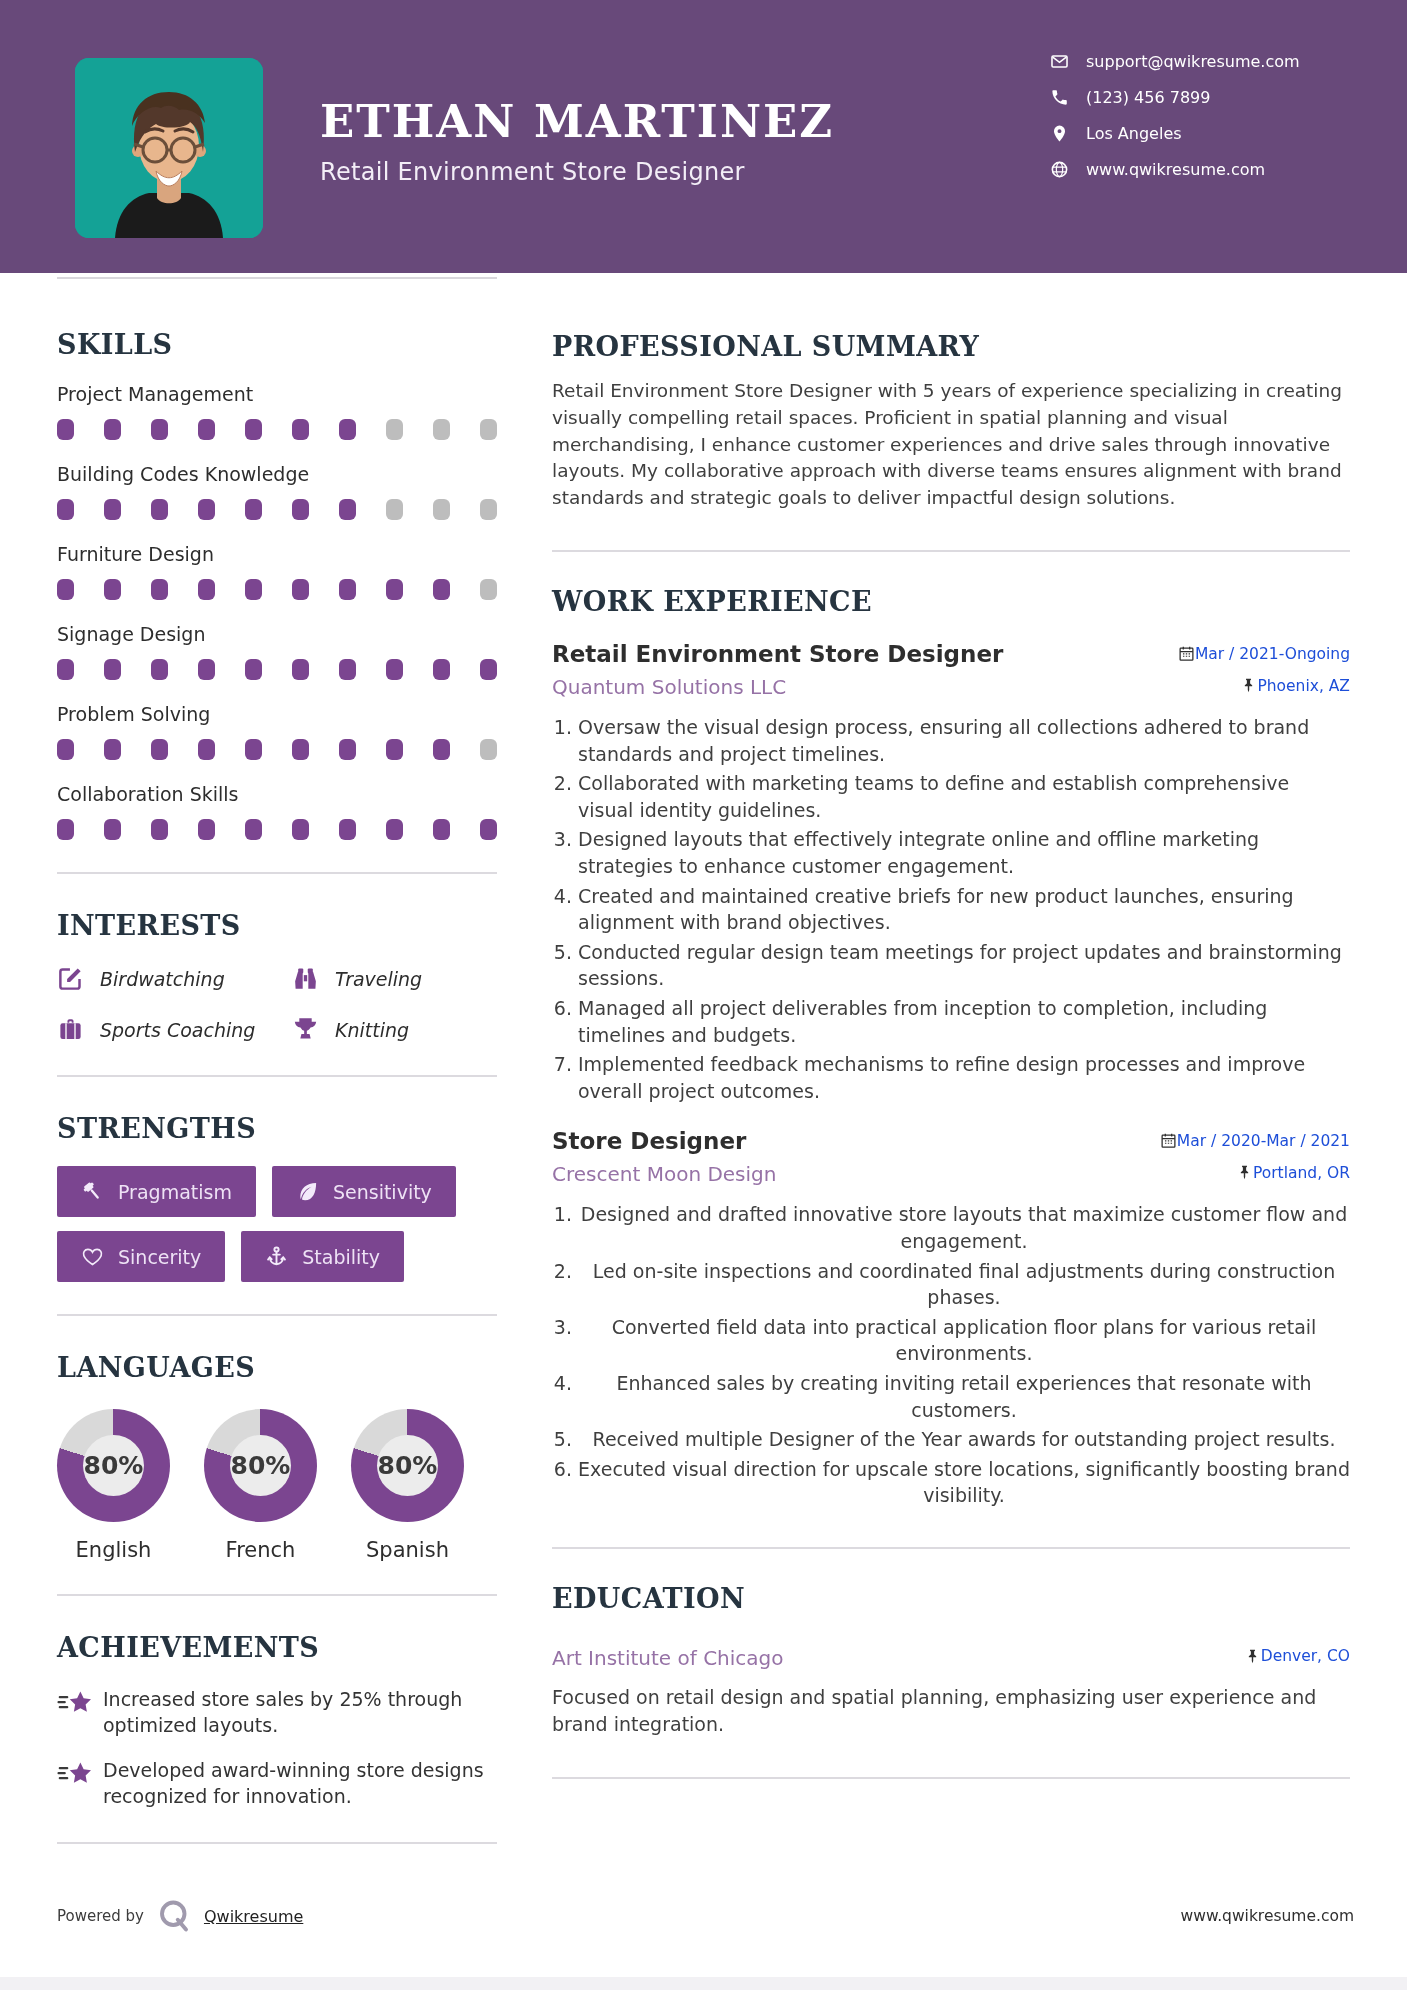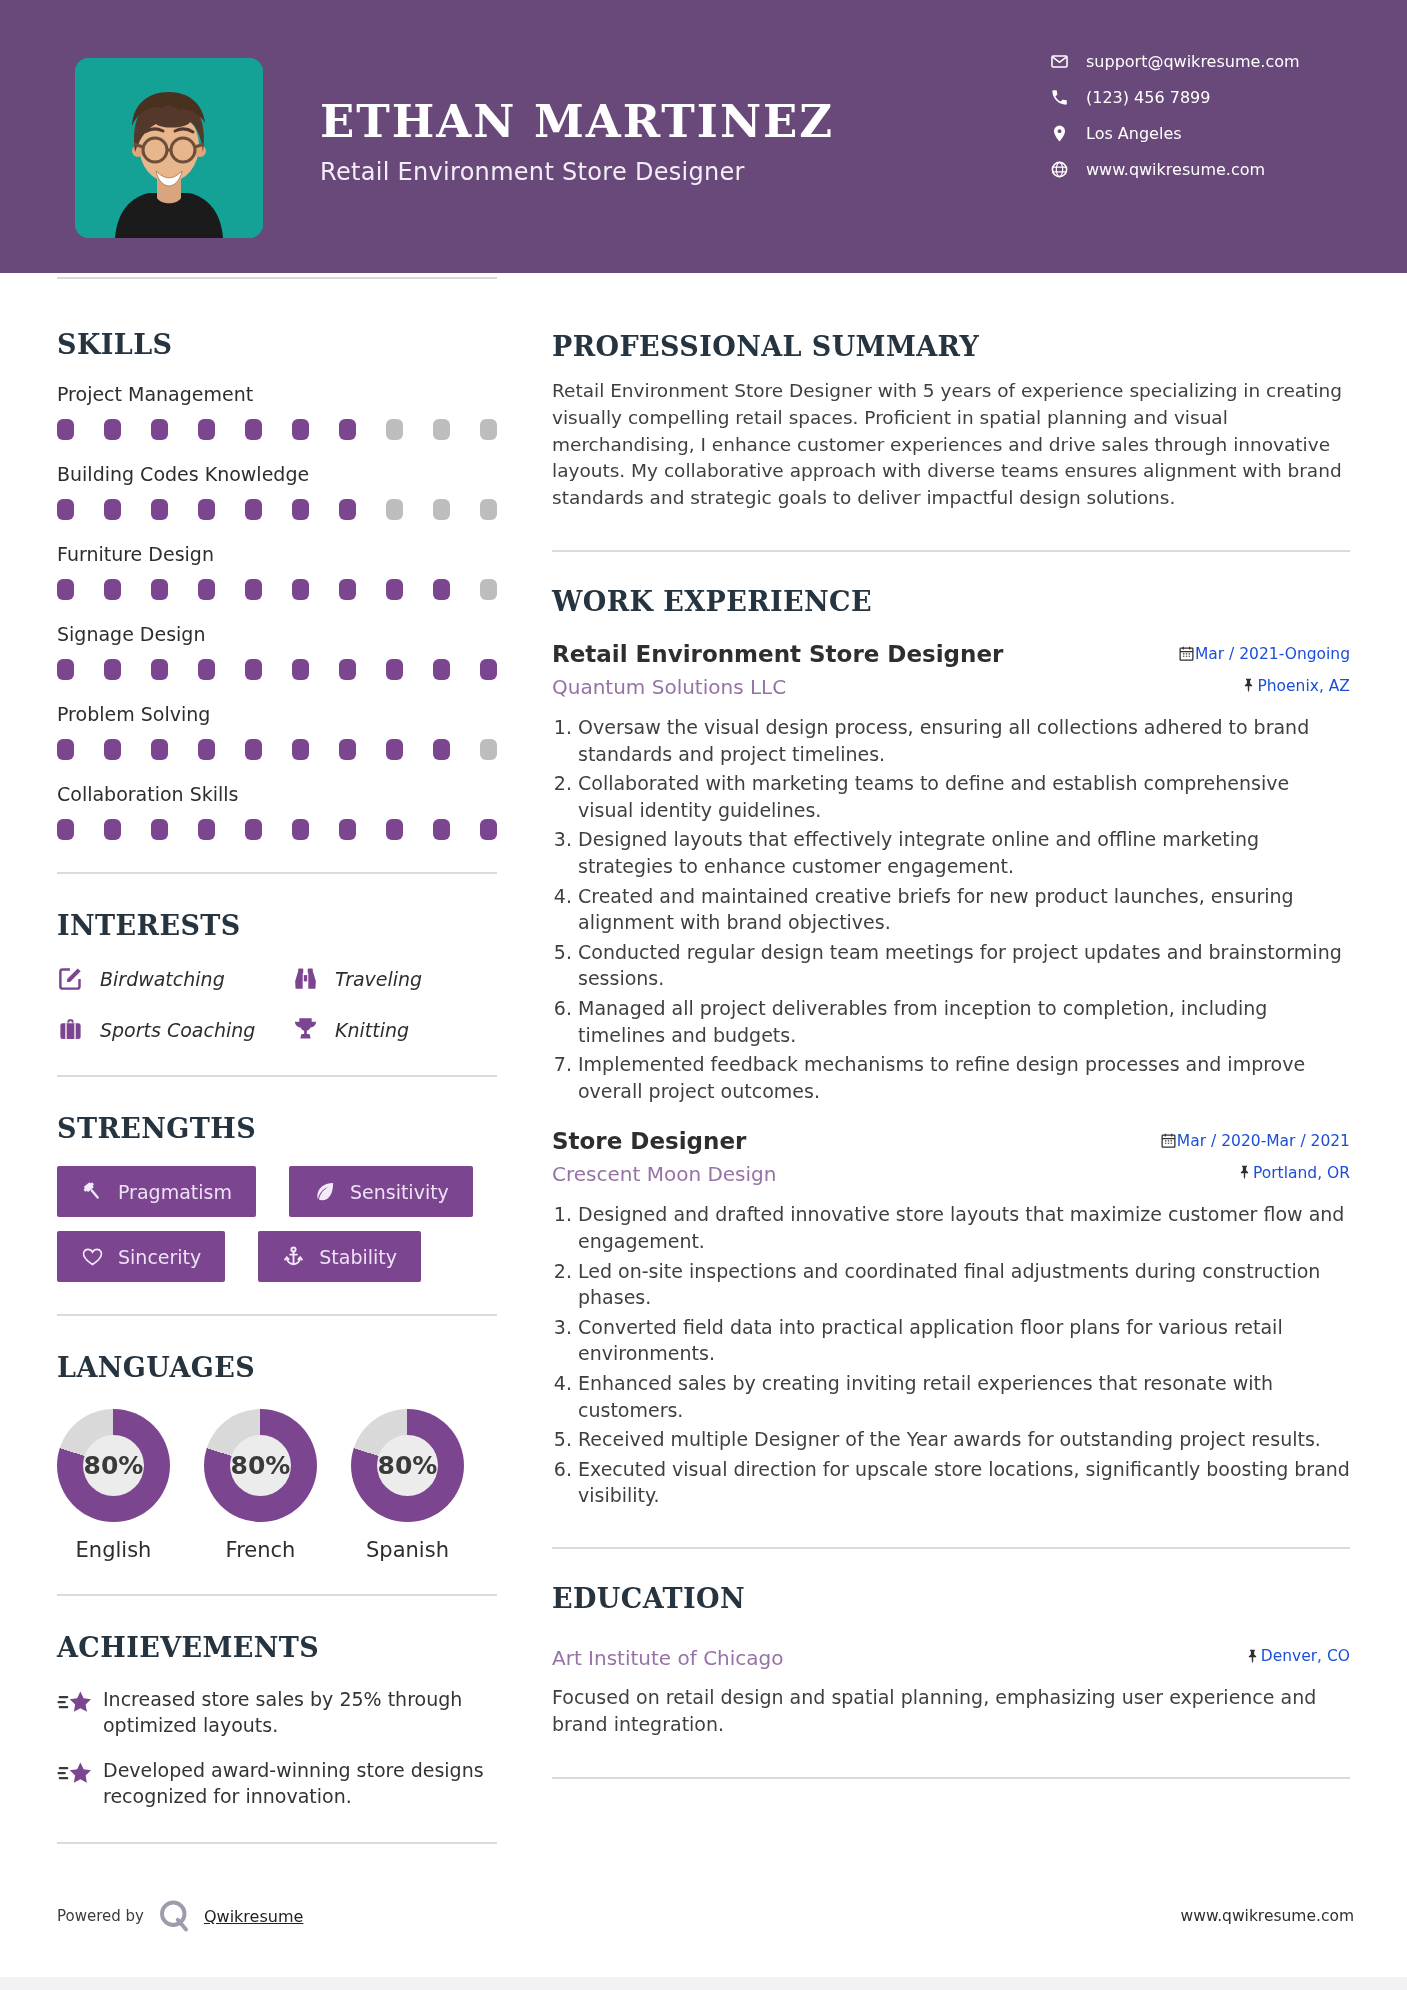--- a/index.html
+++ b/index.html
@@ -42,42 +42,42 @@
   .dots{display:flex;justify-content:space-between;margin-top:14px;}
   .dot{width:17px;height:21px;border-radius:6px;background:var(--dotoff);}
   .dot.on{background:var(--acc);}
   
   .left .sep{margin-top:32px;}
   .left section > .sec-h{margin-top:36px;}
   .interests{margin-top:24px;display:grid;grid-template-columns:235px 1fr;row-gap:24px;}
   .interest{display:flex;align-items:center;gap:16px;font-size:19px;color:#2d2d2d;font-style:italic;}
   .i-ico{width:27px;height:27px;color:var(--acc);flex:none;}
   
-  .tags{margin-top:22px;display:flex;flex-wrap:wrap;gap:14px 33px;text-align:center;}
+  .tags{margin-top:22px;display:flex;flex-wrap:wrap;gap:14px 16px;text-align:center;}
   .tag{display:inline-flex;align-items:center;gap:14px;background:var(--acc);color:#eee2f5;
        font-size:19px;padding:14px 24px;border-radius:2px;}
   .t-ico{width:23px;height:23px;color:#f3eafa;flex:none;}
   
   .langs{margin-top:26px;display:flex;gap:34px;}
   .lang{display:flex;flex-direction:column;align-items:center;gap:16px;}
   .donut{width:113px;height:113px;border-radius:50%;position:relative;display:flex;align-items:center;justify-content:center;
          background:conic-gradient(var(--acc) 0 var(--deg,288deg), #d9d9d9 var(--deg,288deg) 360deg);}
   .donut::before{content:"";position:absolute;inset:26px;border-radius:50%;background:#ececec;}
   .donut-val{position:relative;font-size:25px;font-weight:700;color:#3a3a3a;}
   .lang-label{font-size:21px;color:#2d2d2d;}
   
   .achv{margin-top:24px;display:flex;flex-direction:column;gap:20px;}
   .achv-item{display:flex;gap:8px;font-size:19px;line-height:1.35;color:#333;}
   .a-ico{width:38px;height:30px;color:var(--acc);flex:none;margin-top:2px;}
   
   .summary-text{margin-top:16px;font-size:18.5px;line-height:1.45;color:#3f3f3f;}
   .right .sep{margin-top:38px;}
   .right section > .sec-h{margin-top:34px;}
   .job{margin-top:24px;}
-  .job + .job{}
+  .job + .job{text-align:center;}
   .jrow{display:flex;justify-content:space-between;align-items:baseline;gap:20px;}
   .jtitle{font-size:23px;font-weight:600;color:#2e2e2e;}
   .jcompany{margin-top:8px;font-size:20px;color:var(--company);}
   .meta{display:flex;align-items:center;gap:0;font-size:15.5px;color:#1d4ed8;white-space:nowrap;flex:none;}
   .m-ico{width:17px;height:17px;color:#2f2f2f;flex:none;}
   .bullets{margin-top:15px;padding-left:26px;font-size:19px;line-height:1.4;color:#3f3f3f;}
   .bullets li{margin-bottom:3px;}
   .edu-desc{margin-top:14px;font-size:19px;line-height:1.45;color:#3f3f3f;}
   
   .footer{position:absolute;left:57px;right:53px;top:1898px;display:flex;justify-content:space-between;align-items:center;}

